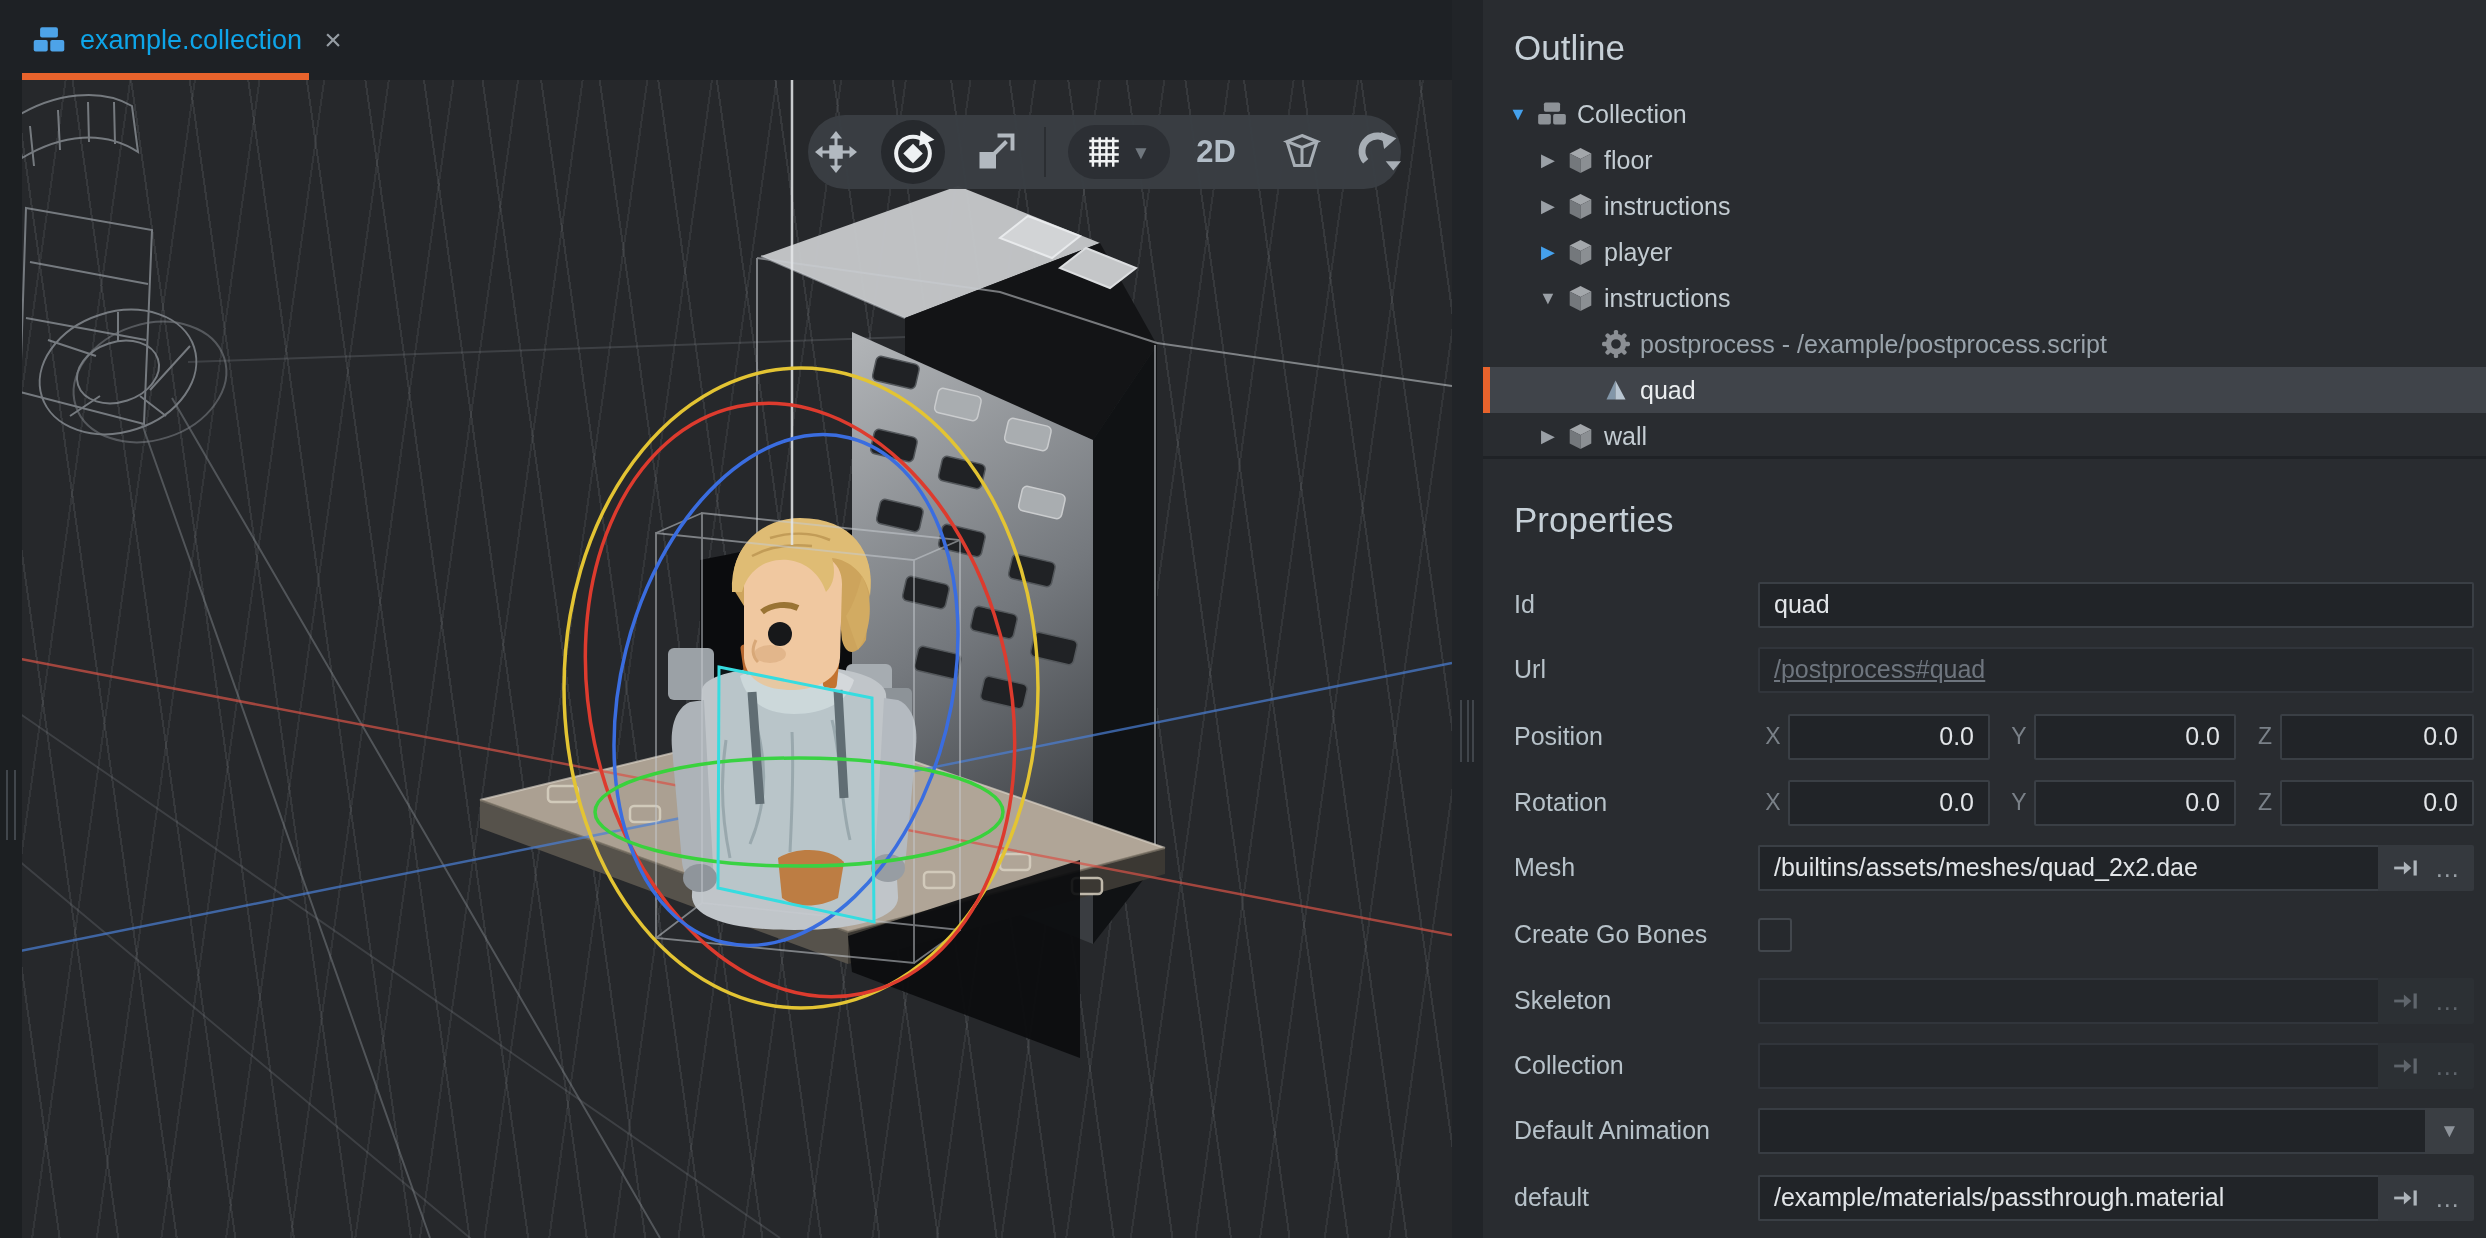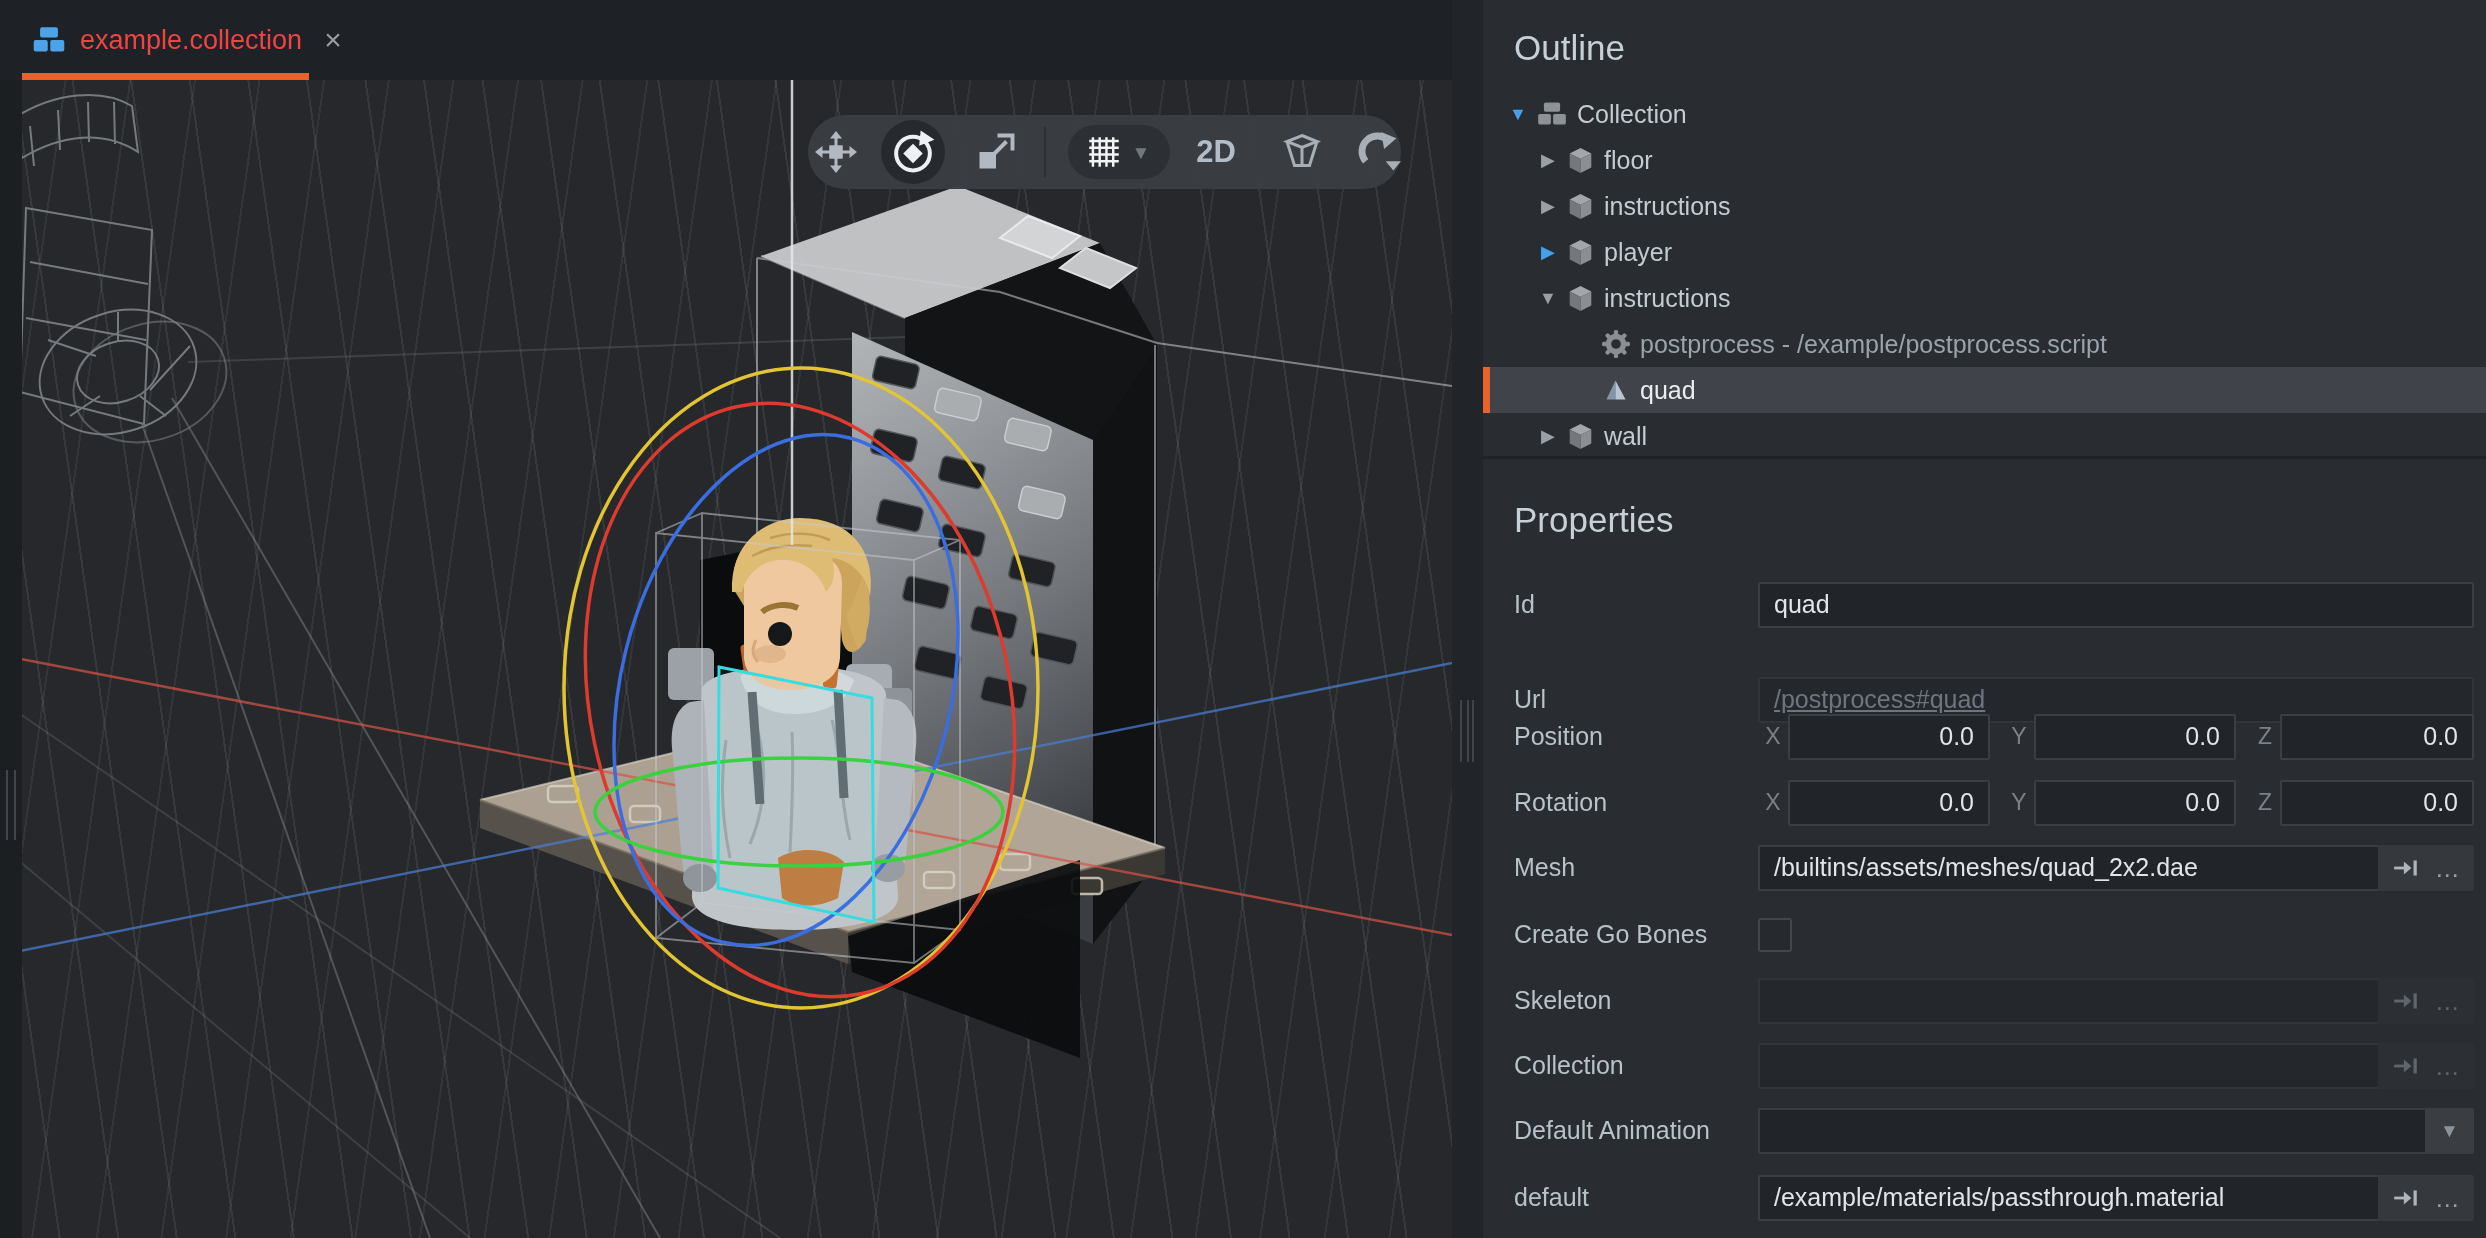--- a/index.html
+++ b/index.html
@@ -3,21 +3,21 @@
 <meta charset="utf-8">
 <style>
   html,body{margin:0;padding:0;background:#191c1f;}
   *{box-sizing:border-box;}
   .app{position:relative;width:2486px;height:1238px;overflow:hidden;
        font-family:"Liberation Sans","DejaVu Sans",sans-serif;color:#c3ccd2;}
 
   
   .tabbar{position:absolute;left:0;top:0;width:1452px;height:80px;background:#1e2125;}
   .tab{position:absolute;left:22px;top:0;height:80px;display:flex;align-items:center;gap:14px;padding:0 10px;}
-  .tab-title{font-size:27px;color:#ef4444;}
+  .tab-title{font-size:27px;color:#0ea5e9;}
   .tab-close{font-size:30px;color:#969da4;margin-left:8px;cursor:default;}
   .tab-underline{position:absolute;left:22px;top:73px;width:287px;height:7px;background:#e8632c;}
 
   .vp{position:absolute;left:0;top:80px;width:1452px;height:1158px;background-color:#26282b;
       background-image:
         repeating-linear-gradient(82deg, rgba(165,170,175,0.13) 0 2px, transparent 2px 58px),
         repeating-linear-gradient(98deg, rgba(165,170,175,0.10) 0 2px, transparent 2px 64px);}
   .scene{position:absolute;left:0;top:80px;width:1452px;height:1158px;display:block;}
   .gutter{position:absolute;left:0;top:80px;width:22px;height:1158px;background:#1c1f22;}
   .gutter .h2{position:absolute;left:6px;top:690px;width:10px;height:70px;
@@ -374,21 +374,21 @@
 
     <div class="paneldivider"></div>
 
     <div class="sec-title" style="top:500px">Properties</div>
 
     <div class="prow" style="top:576px">
       <span class="plabel">Id</span>
       <input class="pinput full" readonly="" value="quad" style="">
     </div>
 
-    <div class="prow" style="top:671px">
+    <div class="prow" style="top:641px">
       <span class="plabel">Url</span>
       <input class="pinput full dis" readonly="" value="/postprocess#quad" style="">
     </div>
 
     <div class="prow" style="top:708px">
       <span class="plabel">Position</span>
       <span class="axlab">X</span>
       <input class="pinput axinput" readonly="" value="0.0" style="">
       <span class="axlab" style="margin-left:14px">Y</span>
       <input class="pinput axinput" readonly="" value="0.0" style="">

